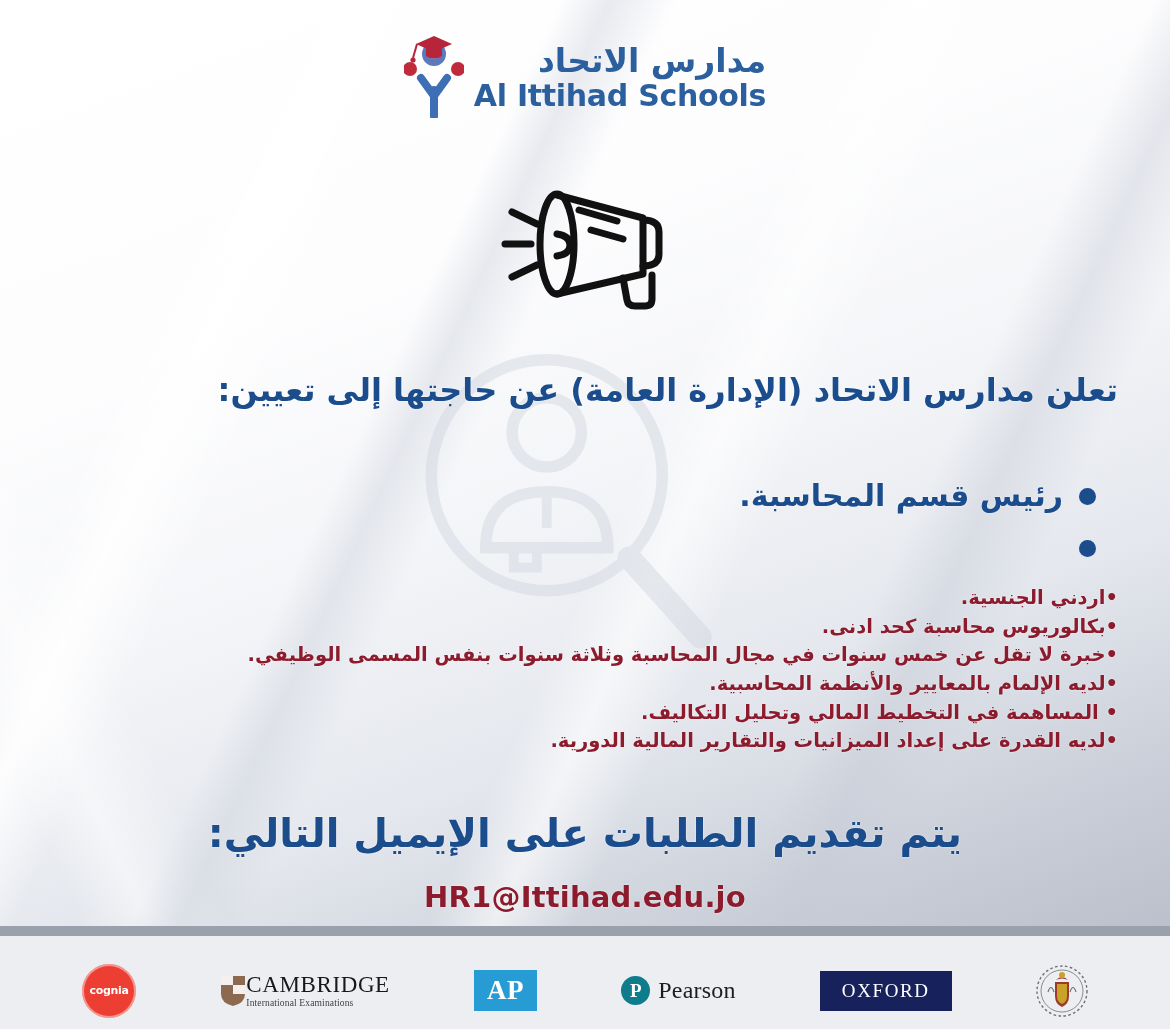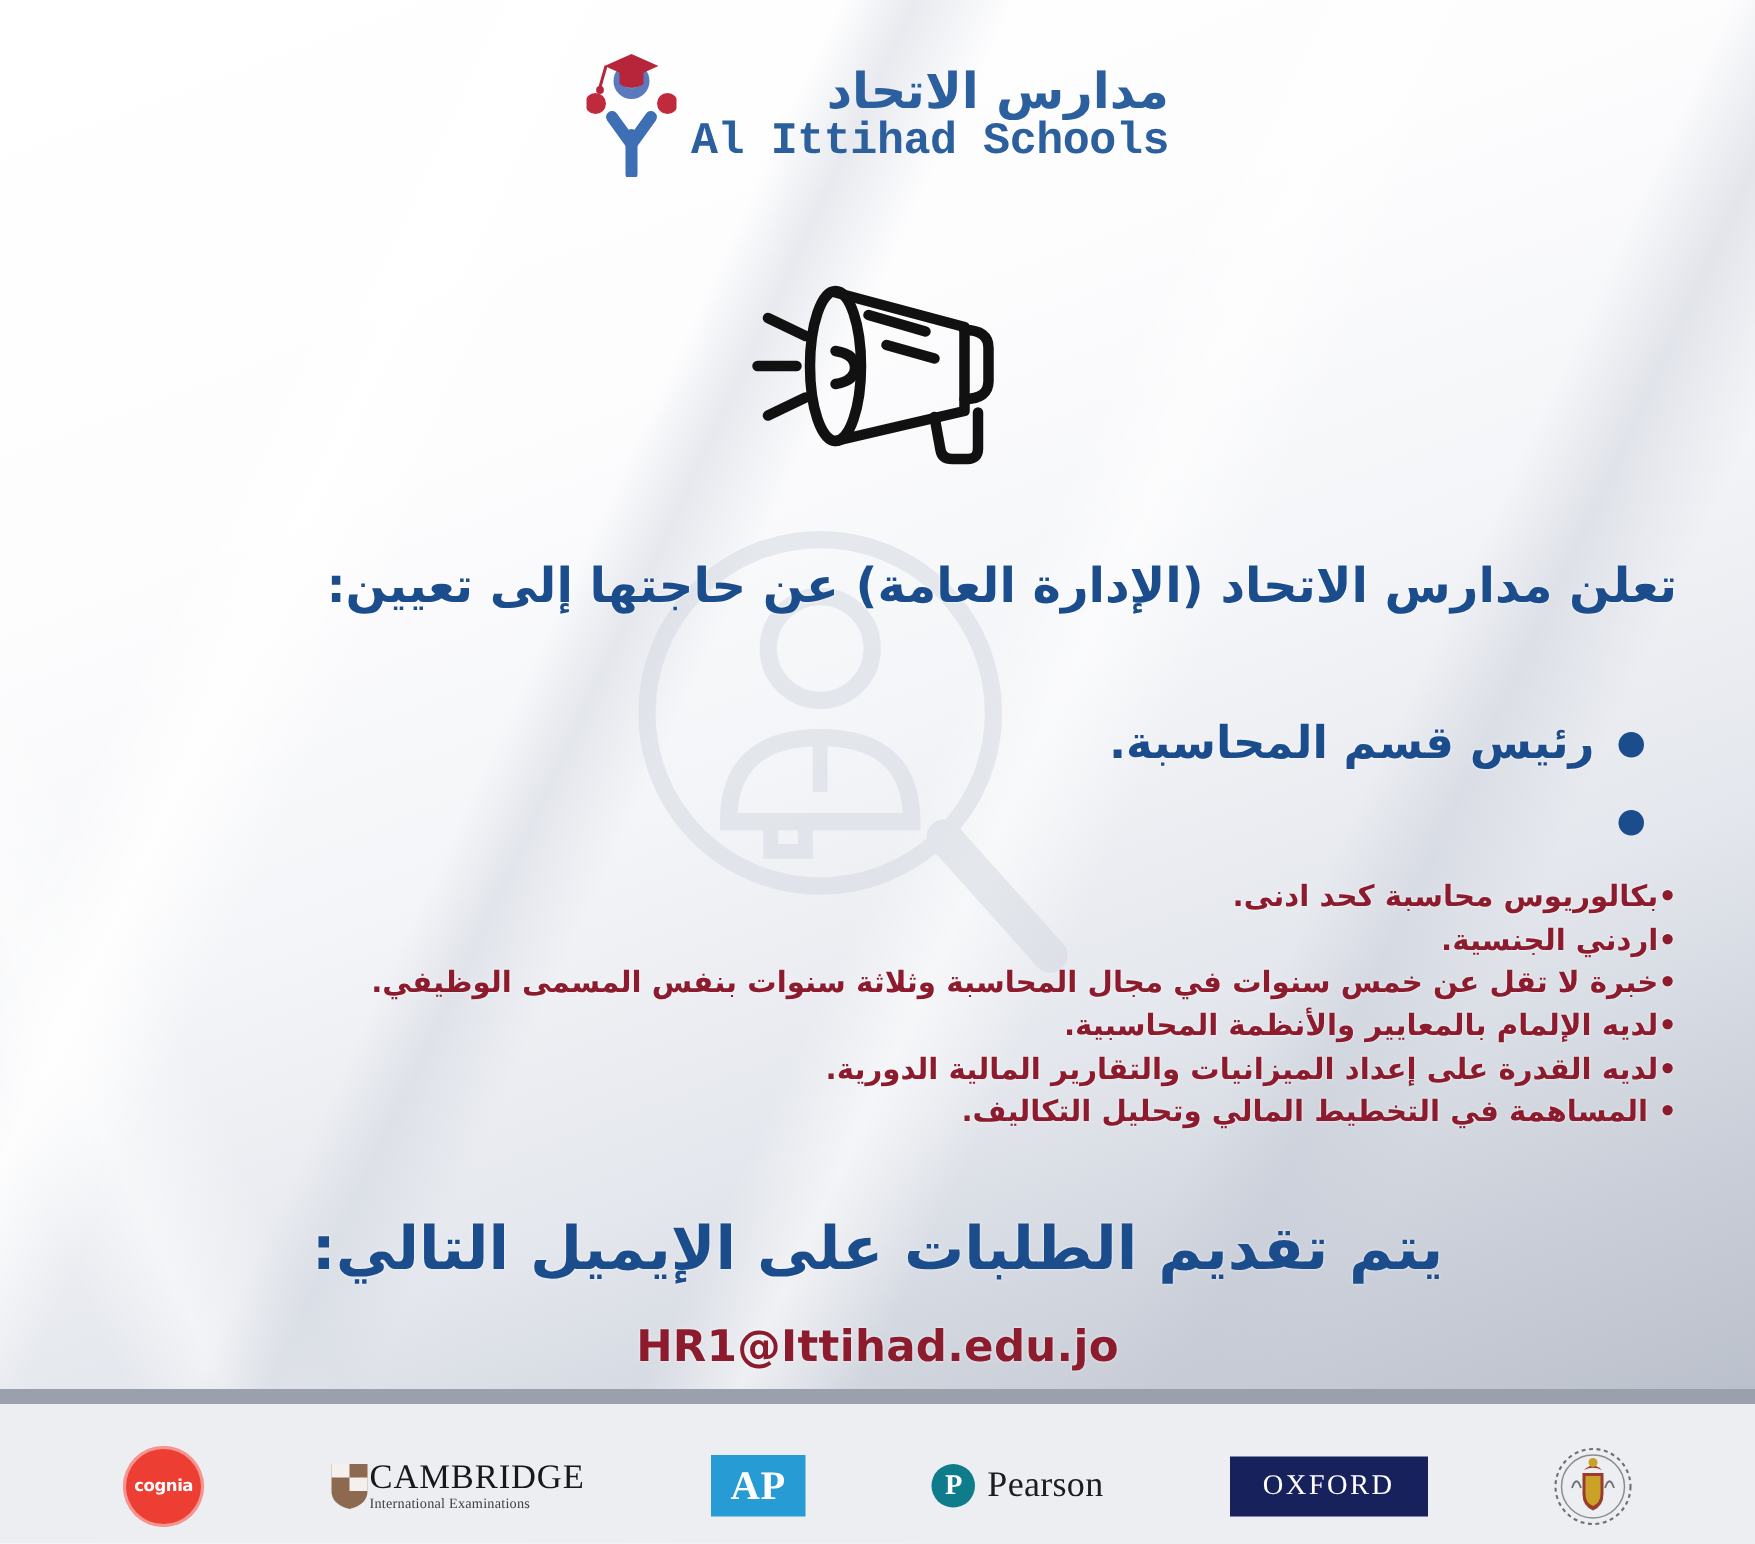--- a/index.html
+++ b/index.html
@@ -53,21 +53,21 @@
   }
   .logo-mark { width:60px; height:88px; flex:0 0 auto; }
   .logo-mark svg { width:100%; height:100%; display:block; }
   .logo-text { display:flex; flex-direction:column; justify-content:center; padding-top:14px; }
   .logo-ar {
     font-size:33px; font-weight:bold; color:#2b5f9e;
     line-height:1.05; letter-spacing:.5px;
   }
   .logo-en {
     font-size:30px; font-weight:bold; color:#2b5f9e;
-    line-height:1.1; direction:ltr; text-align:right; letter-spacing:-.3px;font-family:Liberation Mono, monospace;
+    line-height:1.1; direction:ltr; text-align:right; letter-spacing:-.3px;
   }
 
   
   .title-row {
     position:absolute; top:178px; left:0; right:0;
     display:flex; align-items:center; justify-content:center;
     gap:52px;
     z-index:3;
     direction:rtl;
   }
@@ -281,26 +281,26 @@
       <span class="job-bullet"></span>
       <span class="job-label">رئيس قسم المحاسبة.</span>
     </li>
     <li class="job-item">
       <span class="job-bullet"></span>
       <span class="job-label"></span>
     </li>
   </ul>
 
   <ul class="requirements">
+    <li class="req-item">•اردني الجنسية.</li>
     <li class="req-item">•بكالوريوس محاسبة كحد ادنى.</li>
-    <li class="req-item">•اردني الجنسية.</li>
     <li class="req-item">•خبرة لا تقل عن خمس سنوات في مجال المحاسبة وثلاثة سنوات بنفس المسمى الوظيفي.</li>
     <li class="req-item">•لديه الإلمام بالمعايير والأنظمة المحاسبية.</li>
+    <li class="req-item">• المساهمة في التخطيط المالي وتحليل التكاليف.</li>
     <li class="req-item">•لديه القدرة على إعداد الميزانيات والتقارير المالية الدورية.</li>
-    <li class="req-item">• المساهمة في التخطيط المالي وتحليل التكاليف.</li>
   </ul>
 
   <div class="apply-line">يتم تقديم الطلبات  على الإيميل التالي:</div>
   <div class="email">HR1@Ittihad.edu.jo</div>
 
   <div class="footer-bar"></div>
   <div class="footer">
 
     <div class="logo-slot">
       <div class="cognia">

